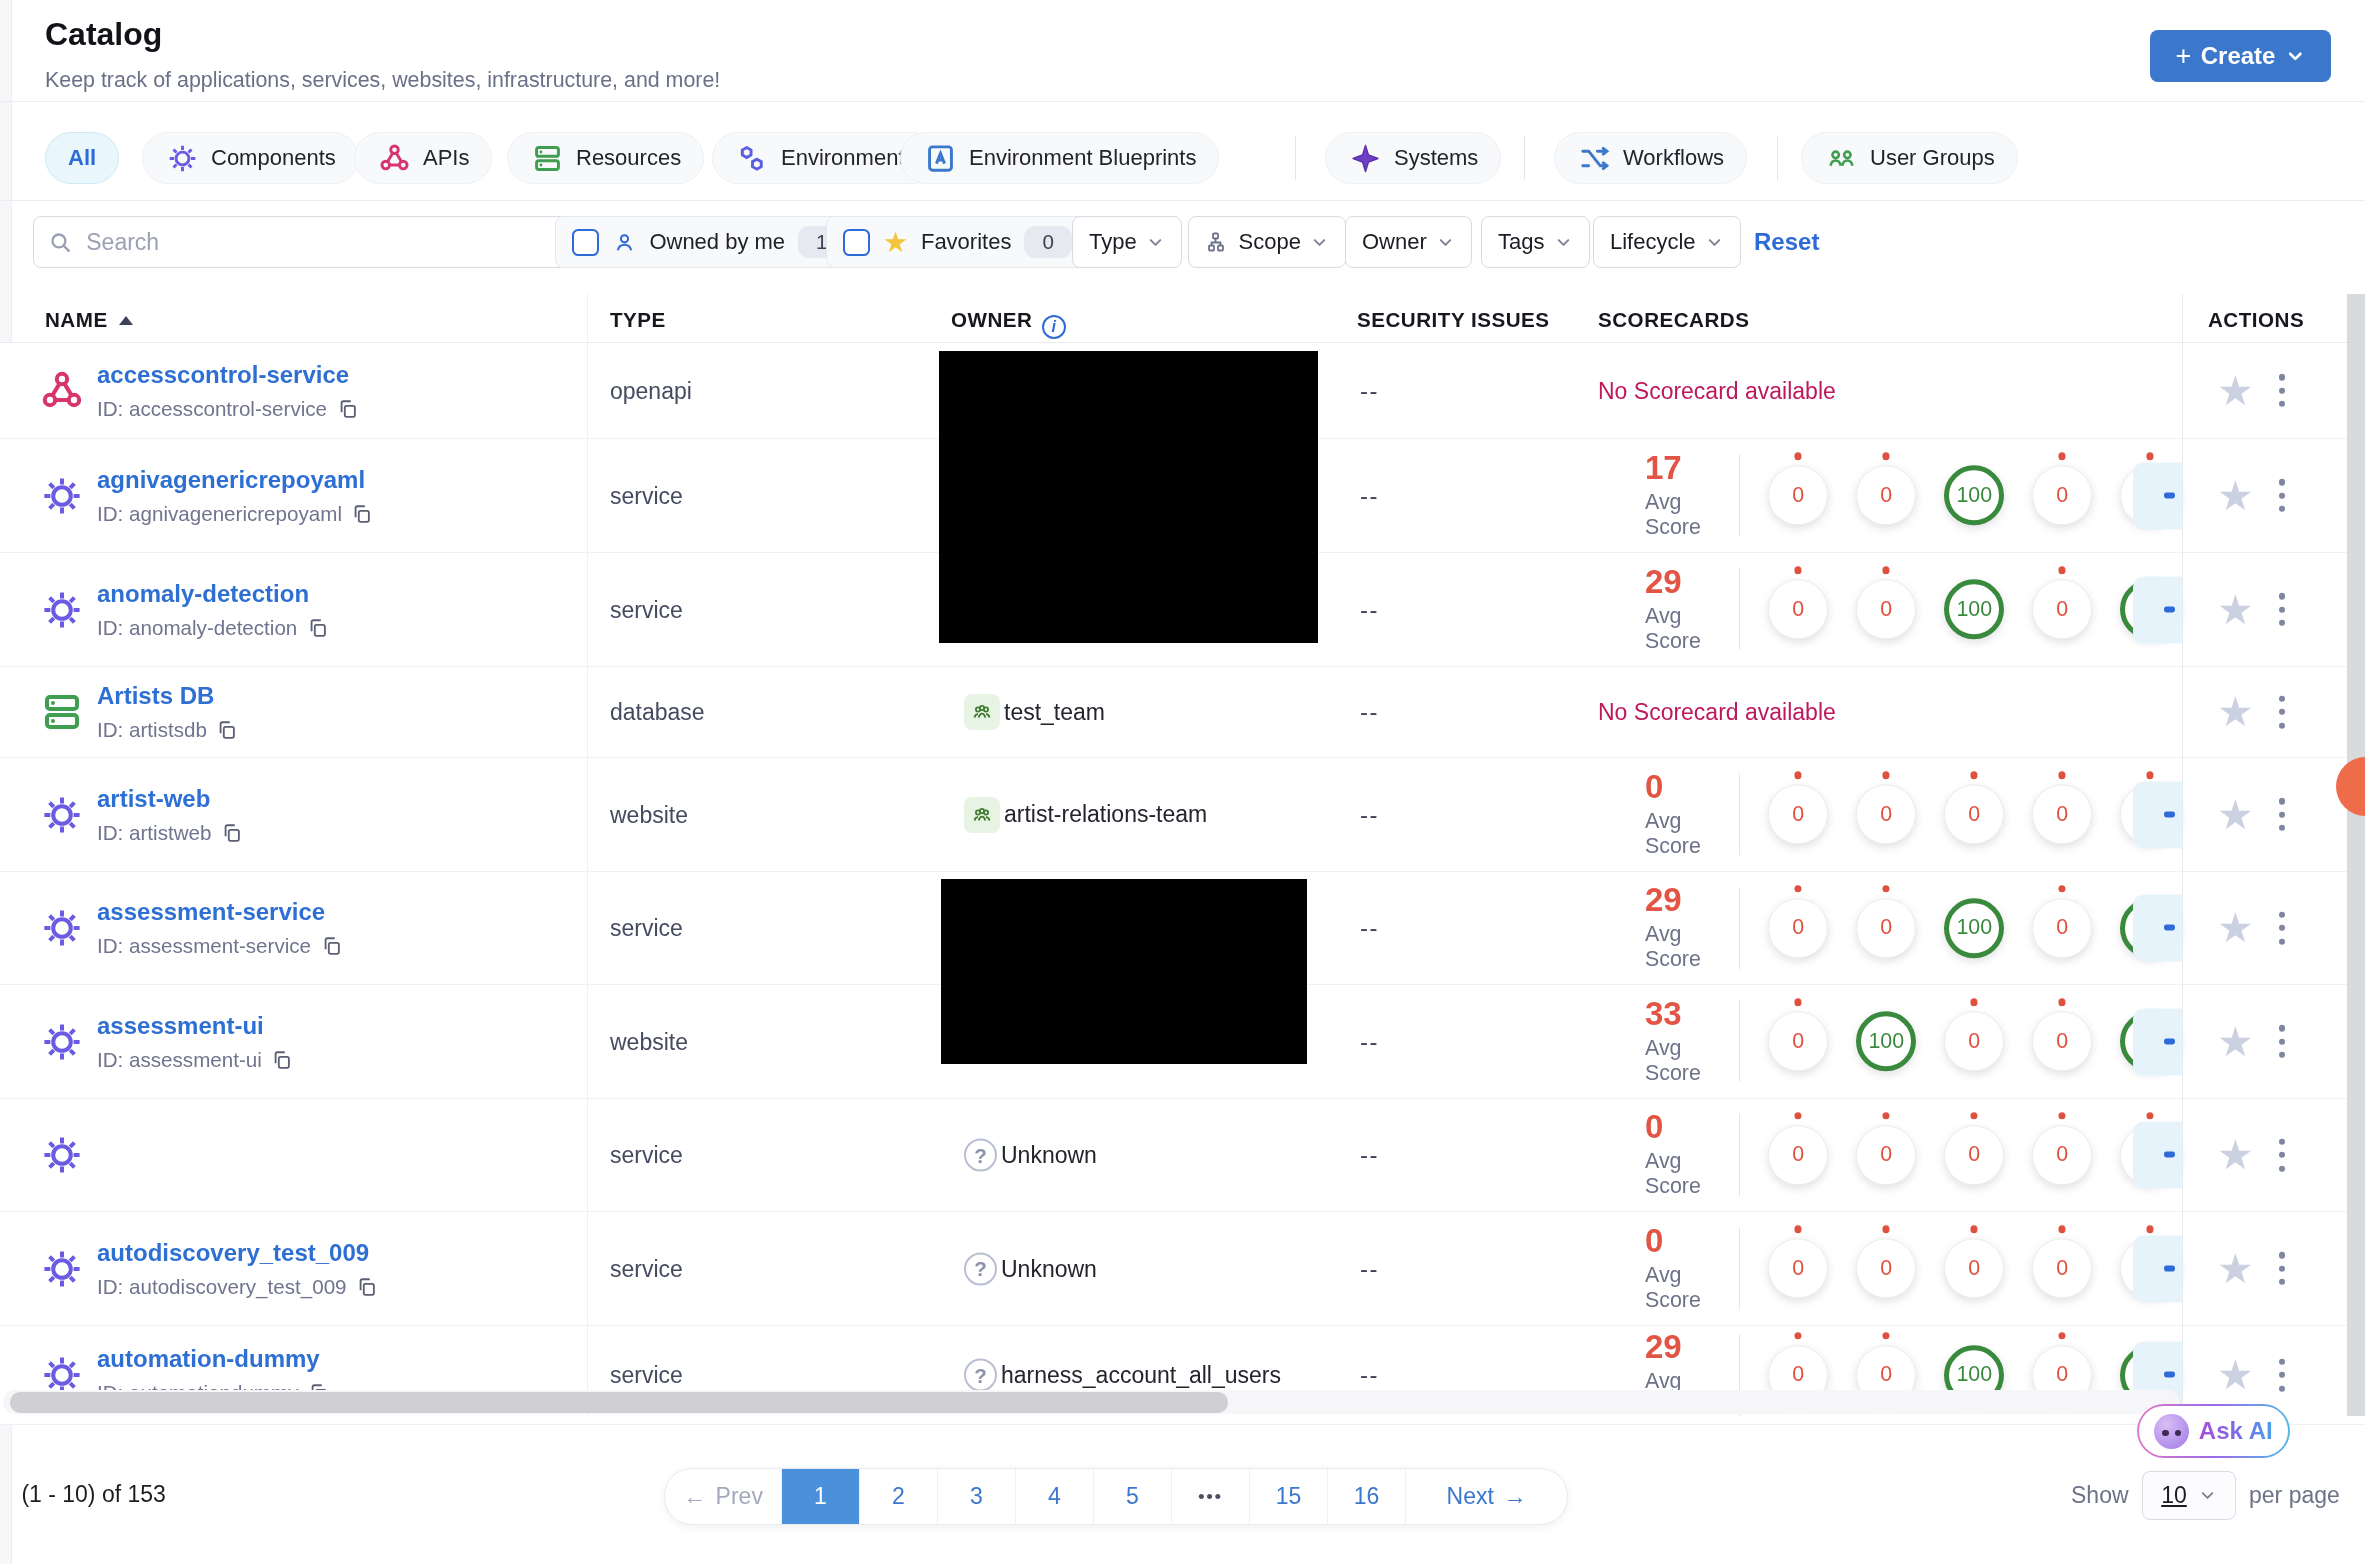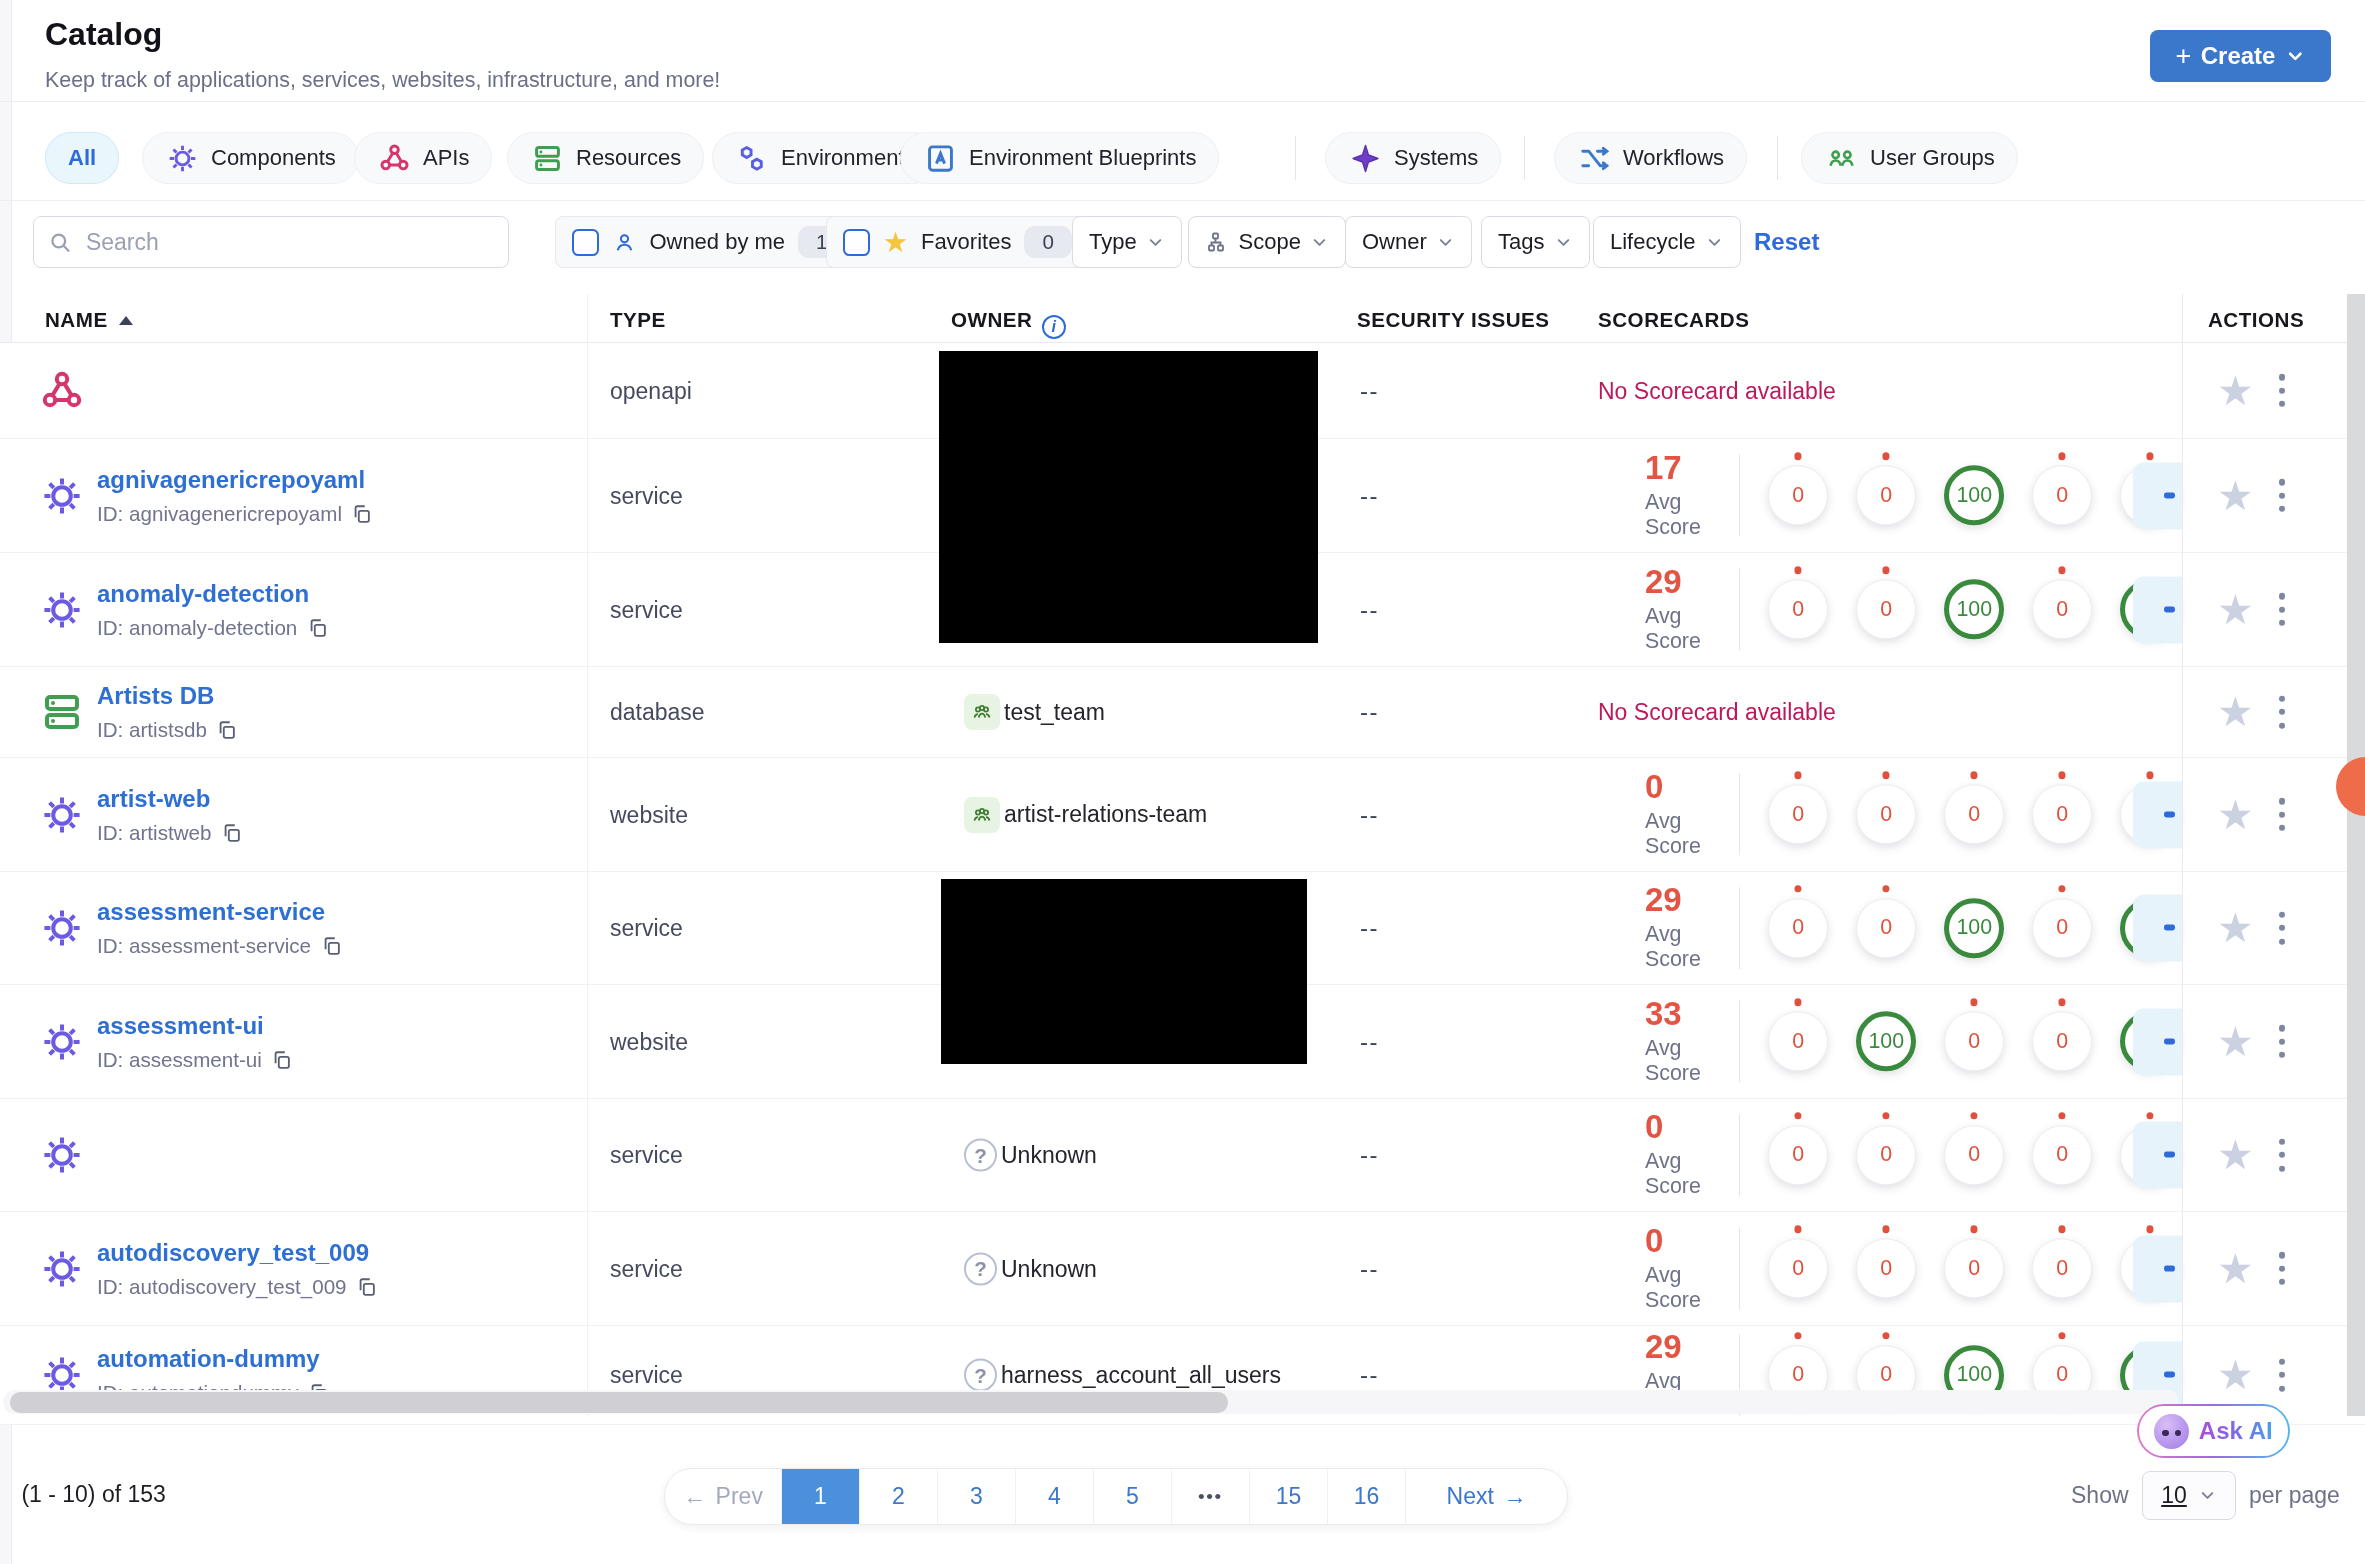--- a/index.html
+++ b/index.html
@@ -24,21 +24,21 @@
   
   .tabs-divider{left:0;top:200px;width:2366px;height:0.8px;background:#ecedf2;}
   .tab{height:52px;border-radius:26px;background:#f8f9fb;border:0.8px solid #eef0f4;
     display:flex;align-items:center;gap:11px;padding:4px 22px;box-sizing:border-box;
     font-size:22px;font-weight:500;color:#22232c;top:132px;cursor:pointer;}
   .tab.active{background:#e9f7fd;border-color:#cfe9f7;color:#2f6bd8;font-weight:600;}
   .tab-sep{top:136px;width:0.8px;height:44px;background:#e3e5ec;}
   .ticon{width:35px;height:35px;flex:0 0 auto;}
 
   
-  .search-box{left:33px;top:216px;width:476px;height:52px;border:0.8px solid #d8dbe3;border-radius:8px;
+  .search-box{left:33px;top:216px;width:564px;height:52px;border:0.8px solid #d8dbe3;border-radius:8px;
     display:flex;align-items:center;gap:11px;padding:0 14.3px;box-sizing:border-box;background:#fff;}
   .search-box input{border:none;outline:none;font-size:23px;color:#2a2b33;width:100%;font-family:inherit;background:transparent;}
   .search-box input::placeholder{color:#9ba0b2;}
   .chip{top:216px;height:52px;background:#f8f9fb;border:0.8px solid #e6e8ee;border-radius:8px;
     display:flex;align-items:center;gap:12.7px;padding:0 16px;box-sizing:border-box;font-size:22px;color:#1f2027;cursor:pointer;}
   .checkbox{width:27px;height:27px;border:2.4px solid #2f6bd8;border-radius:6.3px;background:#fff;box-sizing:border-box;}
   .count-badge{background:#e7e9f0;border-radius:11px;min-width:32px;height:32px;display:flex;align-items:center;justify-content:center;
     font-size:20.6px;color:#3d4154;padding:0 8px;}
   .star-y{color:#f3c63d;font-size:28.5px;line-height:1;}
   .dropdown{top:216px;height:52px;background:#fff;border:0.8px solid #d8dbe3;border-radius:8px;
@@ -305,20 +305,32 @@
 
   <div class="trow" style="height:95px;">
     <svg class="row-icon" viewBox="0 0 24 24">
         <g stroke="#d6356e" stroke-width="2" fill="none">
           <circle cx="12" cy="6" r="2.6"></circle>
           <circle cx="6" cy="16.5" r="2.6"></circle>
           <circle cx="18" cy="16.5" r="2.6"></circle>
           <path d="M10.8 8.3L7.2 14.2M13.2 8.3l3.6 5.9M8.6 16.5h6.8"></path>
         </g>
       </svg>
+    <div class="name-block">
+      <div class="name-link">accesscontrol-service</div>
+      <div class="id-line">
+          <span>ID: accesscontrol-service</span>
+        <svg class="copy-icon" viewBox="0 0 24 24">
+            <g stroke="#5b5f73" stroke-width="2" fill="none">
+              <rect x="8.5" y="8.5" width="11" height="12" rx="2"></rect>
+              <path d="M5 15.5V5.5A2 2 0 017 3.5h8"></path>
+            </g>
+          </svg>
+        </div>
+    </div>
     <div class="type-cell">openapi</div>
     <div class="sec-cell">--</div>
     <div class="nosc">No Scorecard available</div>
     <span class="act-star">★</span>
     <span class="act-dots">
         <i></i>
         <i></i>
         <i></i>
       </span>
   </div>

